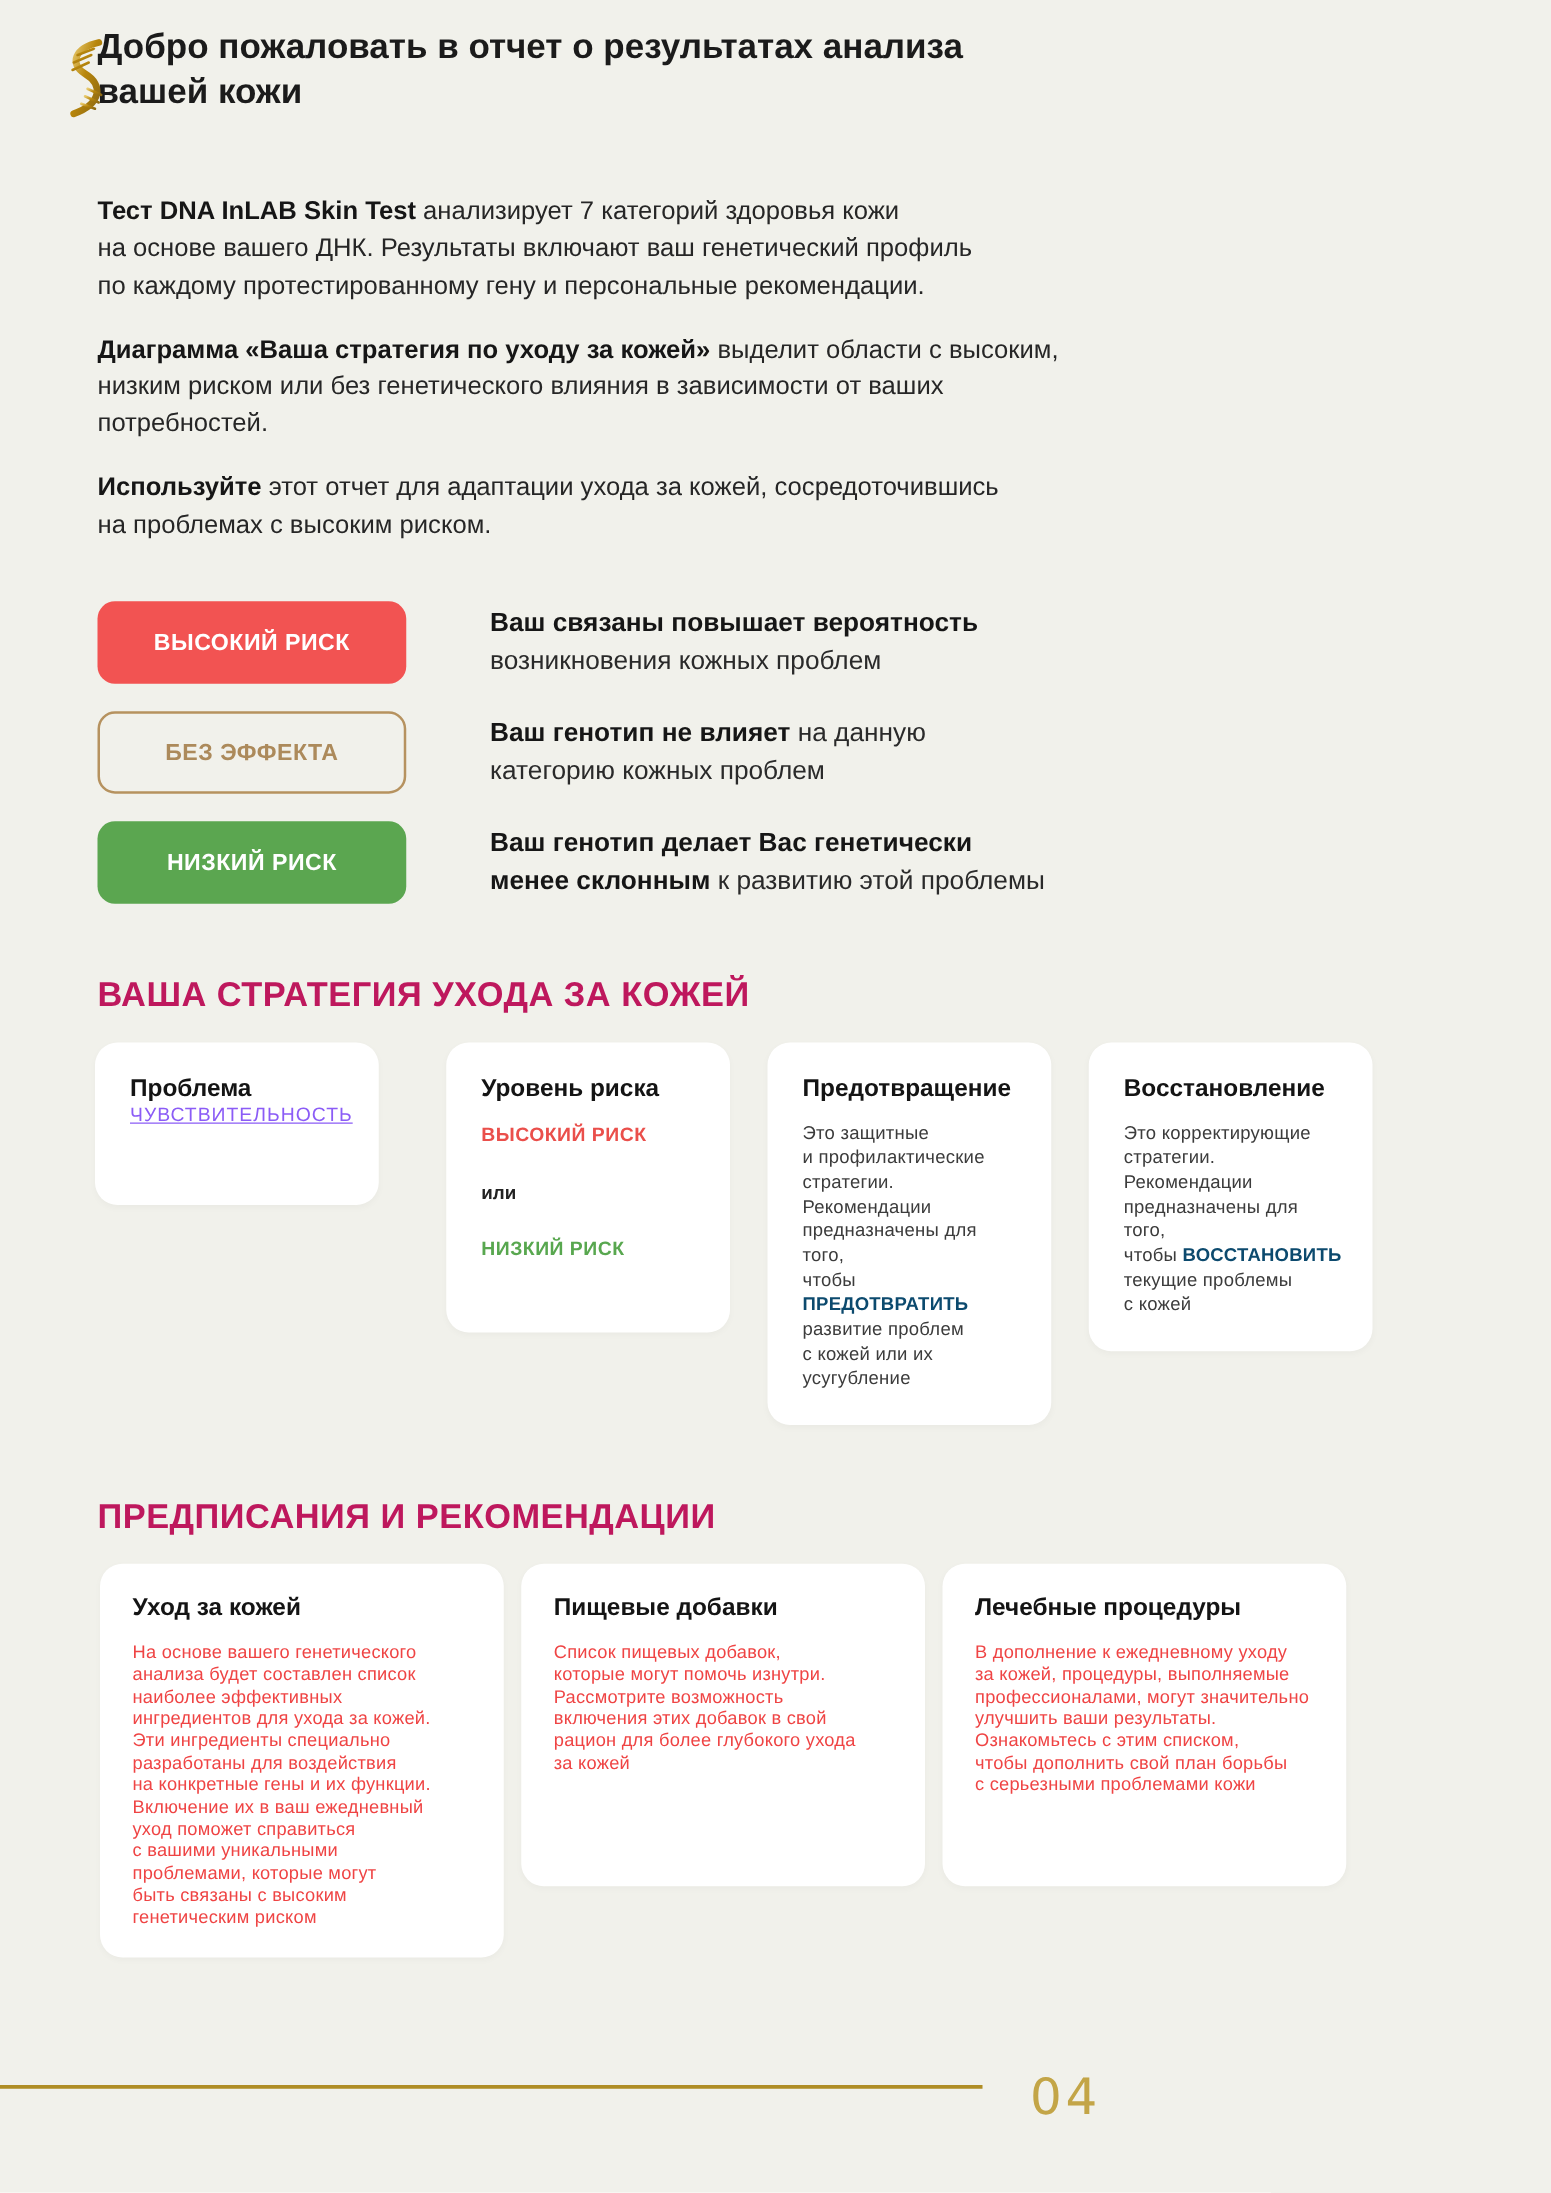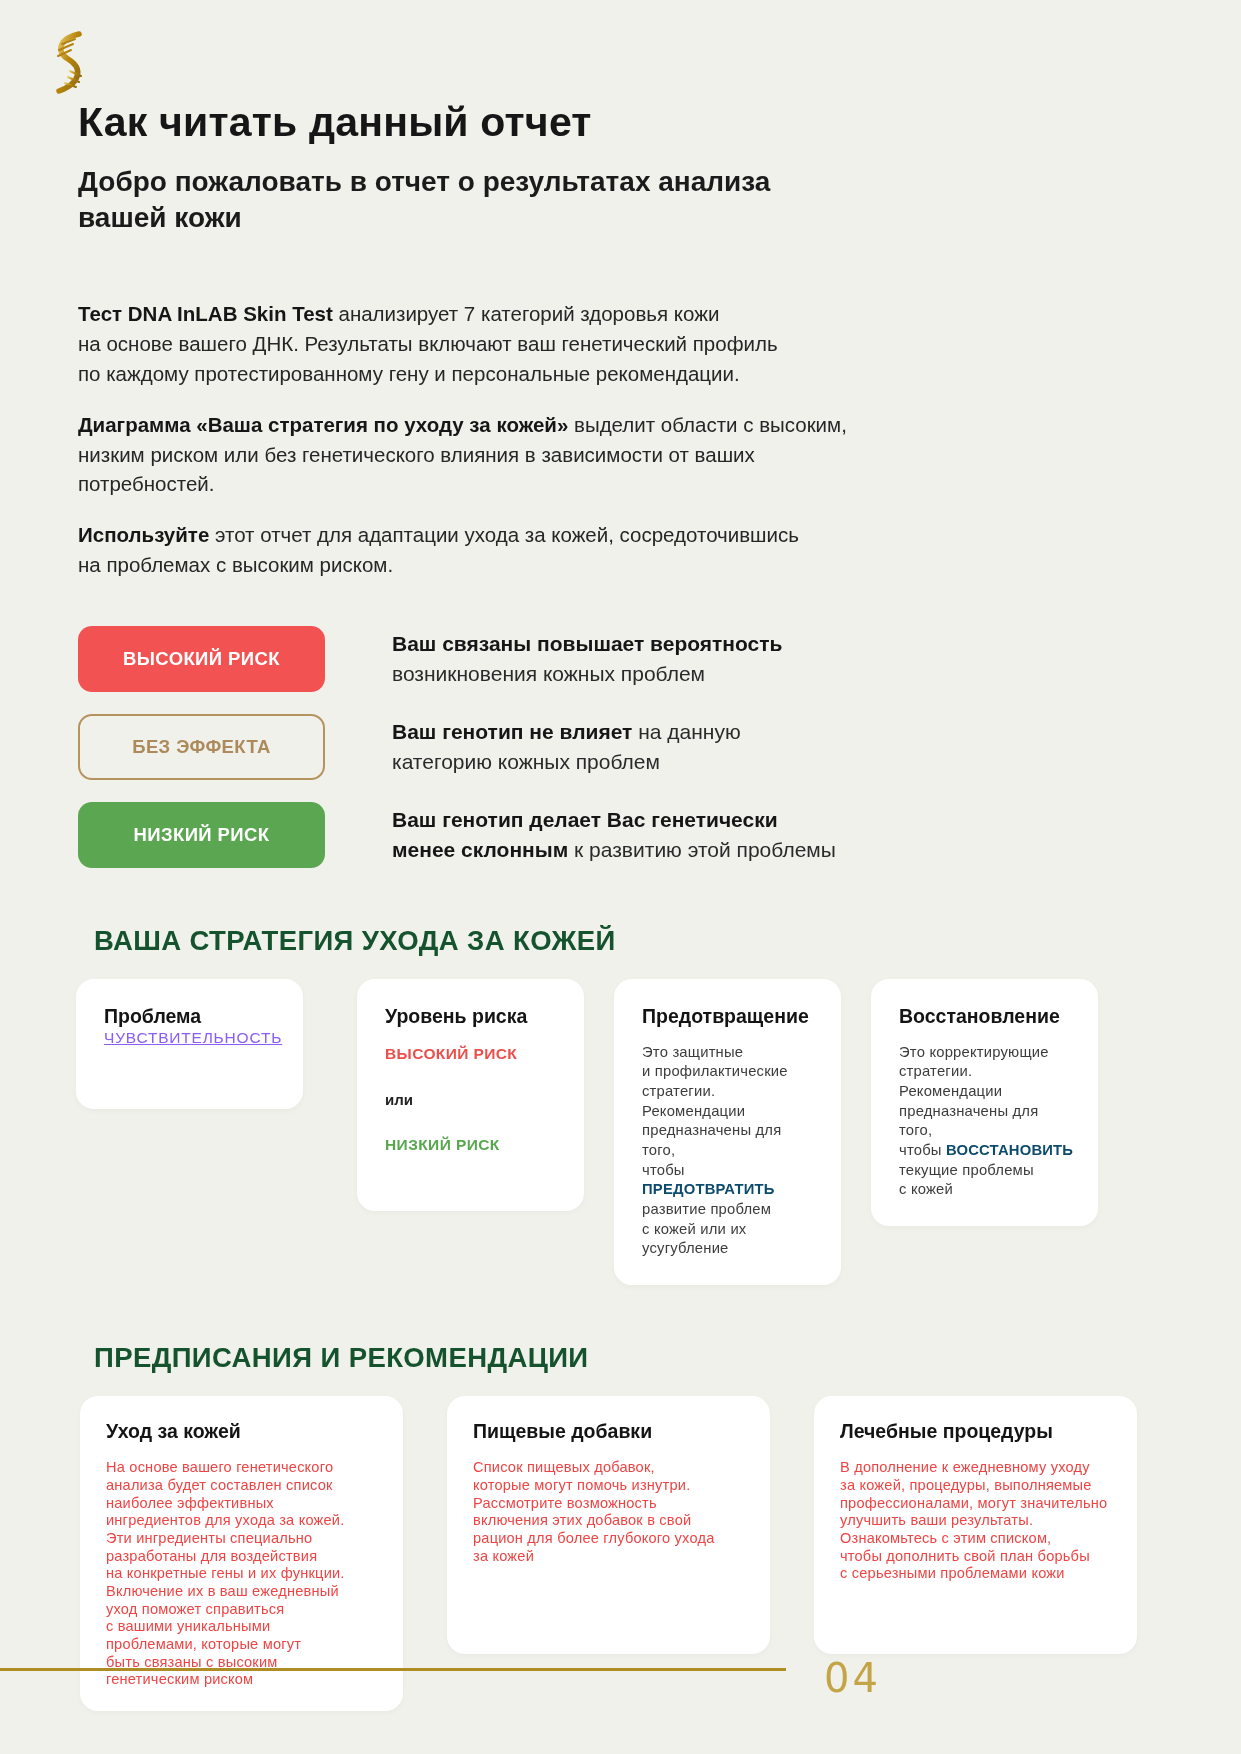--- a/index.html
+++ b/index.html
@@ -68,26 +68,26 @@
     margin: 0 0 0 67px;
     max-width: 520px;
     font-size: 21px;
     line-height: 1.42;
     color: #2a2a2a;
     white-space: pre-line;
   }
   .legend-desc b { font-weight: 700; color: #161616; }
 
   h3.section-heading {
-    margin: 56px 16px 0;
+    margin: 56px 0 0;
     font-size: 27.5px;
     line-height: 1.2;
     font-weight: 700;
     letter-spacing: 0.4px;
-    color: #14532d;
+    color: #be185d;
   }
   .cards { display: flex; align-items: flex-start; margin-top: 22px; }
   .card {
     background: #ffffff;
     border-radius: 18px;
     box-sizing: border-box;
     box-shadow: 0 2px 6px rgba(0,0,0,0.03);
   }
   .strategy-cards { margin-left: -40px; padding-left: 38px; margin-right: 0; }
   .strategy-cards .card {
@@ -118,21 +118,21 @@
   .card-body {
     margin-top: 14px;
     font-size: 14.8px;
     line-height: 1.33;
     letter-spacing: 0.2px;
     color: #3c3c3c;
     white-space: pre-line;
   }
   .card-body b { font-weight: 700; color: #0c4a6e; }
 
-  .rx-cards { margin-left: -38px; padding-left: 40px; gap: 30px; }
+  .rx-cards { margin-left: -38px; padding-left: 40px; }
   .rx-cards .card {
     width: 323px;
     margin-right: 14px;
     padding: 24px 26px 22px 26px;
     min-height: 258px;
   }
   .rx-cards .card:last-child { margin-right: 0; }
   .rx-body {
     margin-top: 16px;
     font-size: 14.6px;
@@ -182,21 +182,20 @@
         <path d="M27 20 L 14 26"></path>
         <path d="M26 41 L 37 46"></path>
         <path d="M24 47 L 35 52"></path>
         <path d="M21 53 L 32 57"></path>
       </g>
     </svg>
   </div>
 
   <div class="content">
 
-    <h1 class="title">Как читать данный отчет</h1>
     <h2 class="subtitle">Добро пожаловать в отчет о результатах анализа
 вашей кожи</h2>
 
     <p class="intro first"><b>Тест DNA InLAB Skin Test</b><span> анализирует 7 категорий здоровья кожи
 на основе вашего ДНК. Результаты включают ваш генетический профиль
 по каждому протестированному гену и персональные рекомендации.</span></p>
 
     <p class="intro"><b>Диаграмма «Ваша стратегия по уходу за кожей»</b><span> выделит области с высоким,
 низким риском или без генетического влияния в зависимости от ваших
 потребностей.</span></p>

